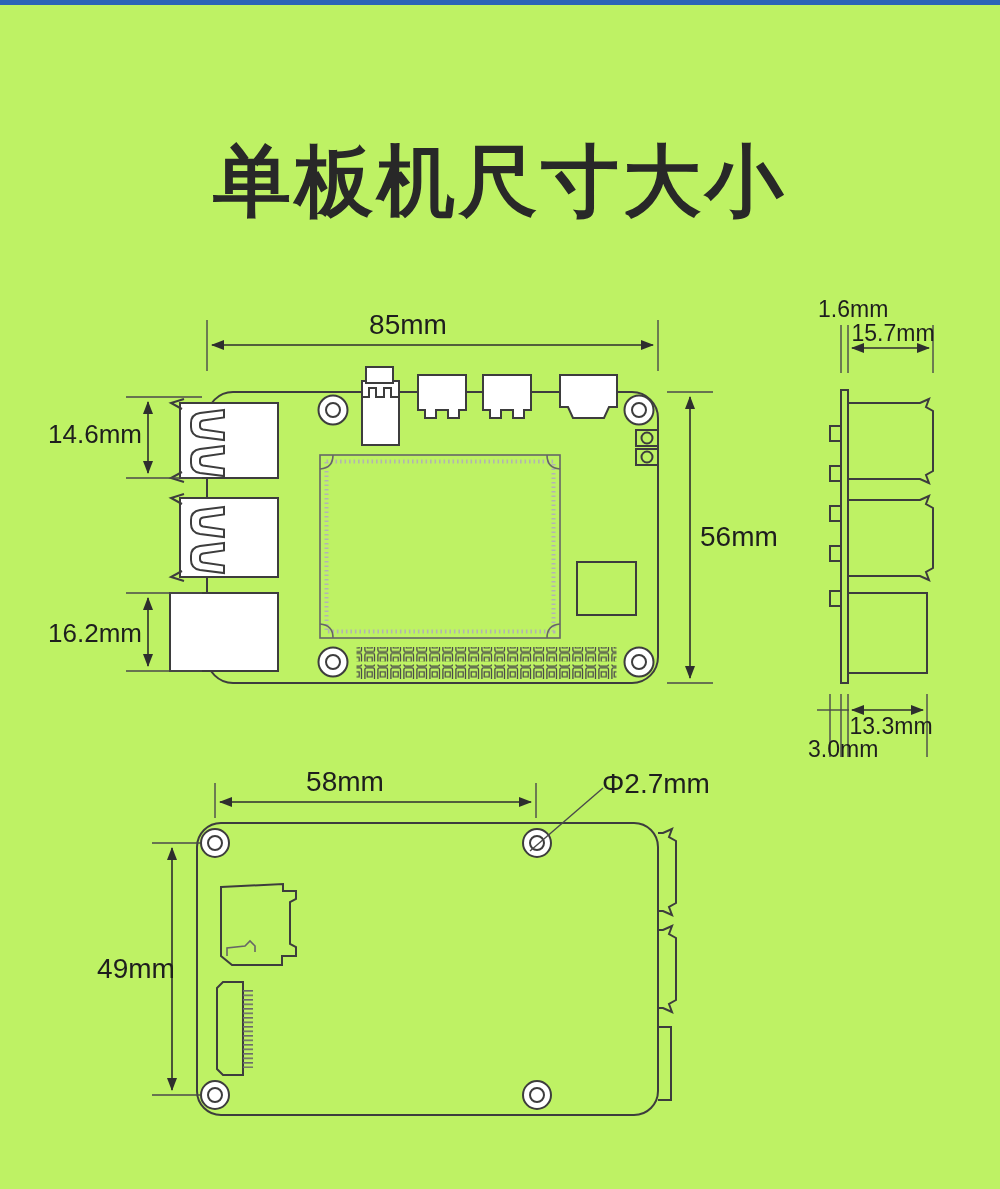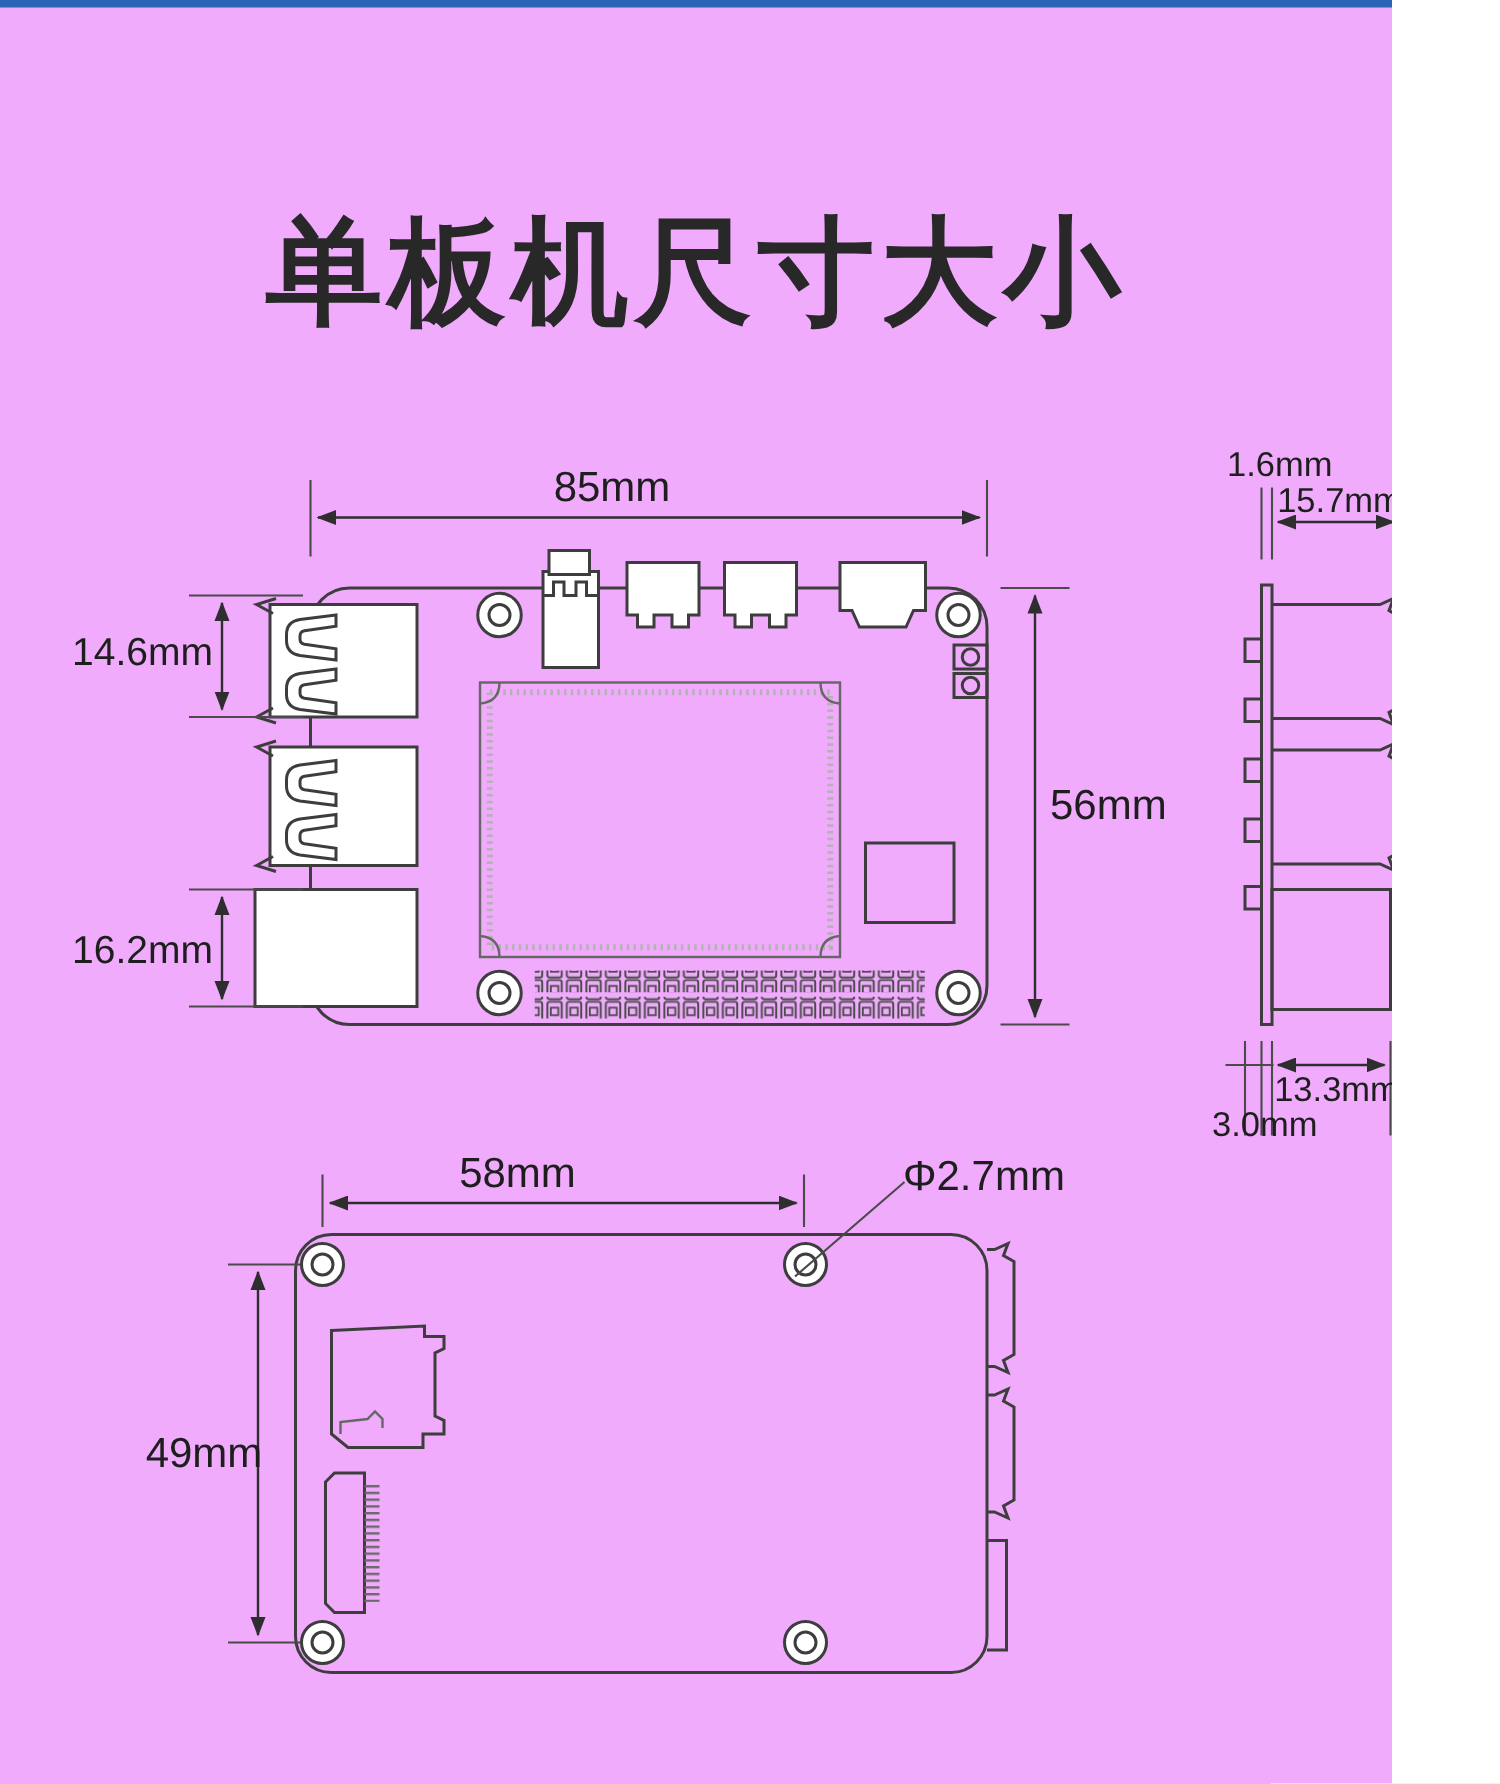--- a/index.html
+++ b/index.html
@@ -1,16 +1,16 @@
 <!DOCTYPE html>
 <html><head>
 <meta charset="utf-8">
 <style>
   html,body{margin:0;padding:0;background:#ffffff;}
-  .canvas{position:relative;width:928px;height:1189px;background:#f0abfc;overflow:hidden;
+  .canvas{position:relative;width:1000px;height:1189px;background:#bef264;overflow:hidden;
           font-family:"Liberation Sans",sans-serif;}
   .topbar{position:absolute;top:0;left:0;width:100%;height:5px;background:#2b64b7;}
   .title{position:absolute;top:130px;left:0;width:100%;text-align:center;
          font-size:78px;font-weight:600;letter-spacing:4px;color:#282828;margin:0;}
   svg{position:absolute;top:0;left:0;}
   .ln{stroke:#3d3d3d;stroke-width:2;fill:none;}
   .lnw{stroke:#3d3d3d;stroke-width:2;fill:#ffffff;}
   .thin{stroke:#4a4a4a;stroke-width:1.4;fill:none;}
   .dim{stroke:#2e2e2e;stroke-width:1.6;fill:none;}
   .scallop{stroke:#b3b3b3;stroke-width:4;fill:none;stroke-dasharray:1.6 2.9;}

